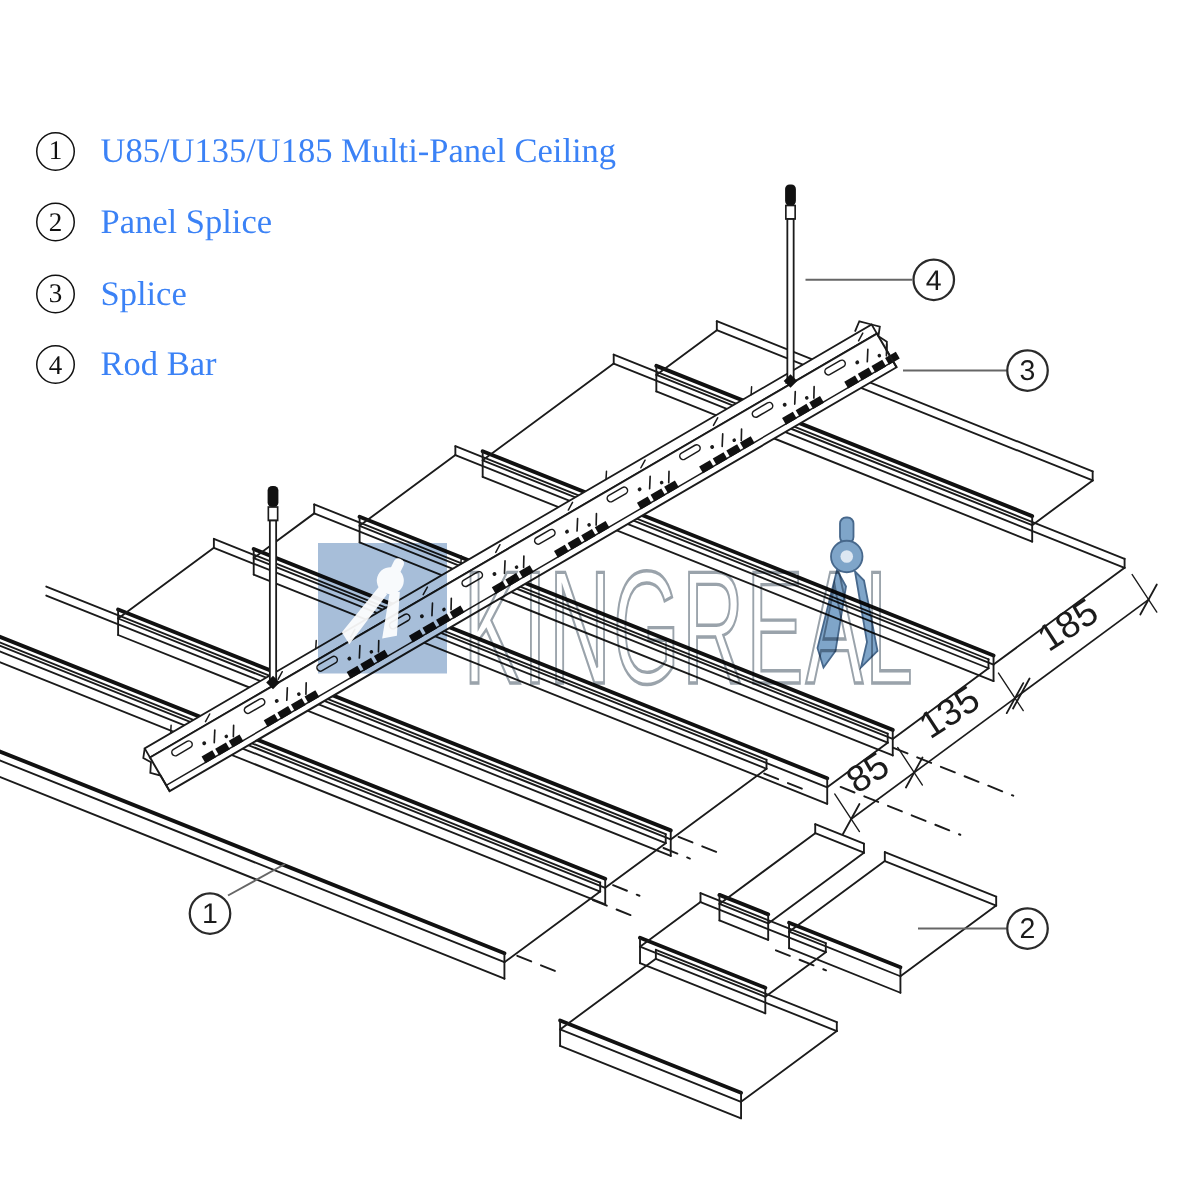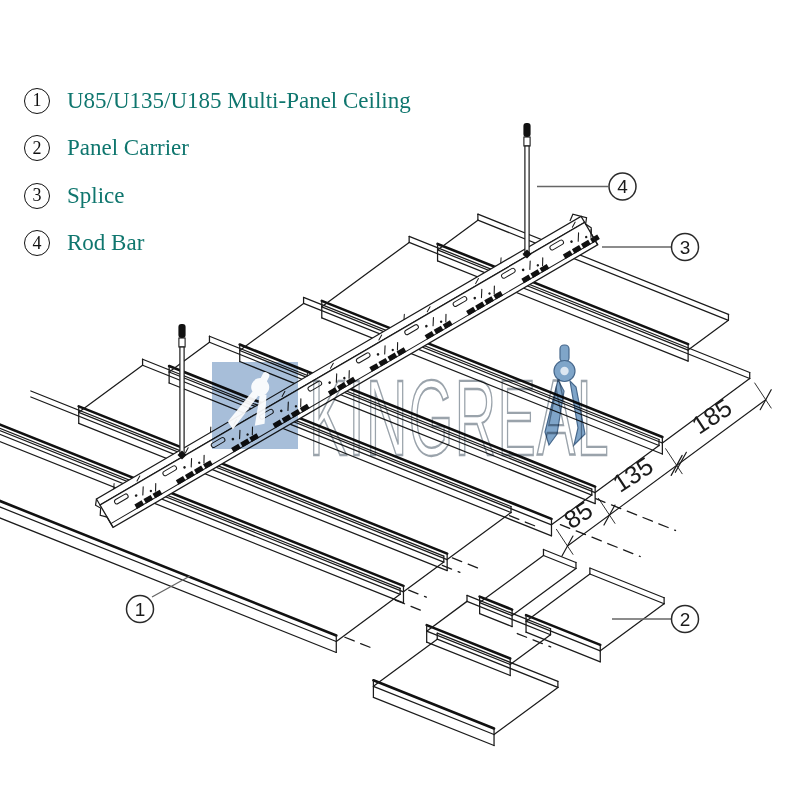--- a/index.html
+++ b/index.html
@@ -4,21 +4,21 @@
 <style>
   html,body{margin:0;padding:0;background:#fff;}
   .stage{position:relative;width:800px;height:800px;background:#fff;overflow:hidden;
          font-family:"Liberation Serif",serif;}
   svg{position:absolute;left:0;top:0;}
   .legend{position:absolute;left:24px;top:87px;}
   .legend-row{display:flex;align-items:center;height:27px;margin-bottom:20.5px;}
   .legend-num{box-sizing:border-box;width:26px;height:26px;border:1.6px solid #111;
     border-radius:50%;display:flex;align-items:center;justify-content:center;
     font:18px "Liberation Serif",serif;color:#111;margin-right:17px;flex:0 0 26px;}
-  .legend-label{font:23px "Liberation Serif",serif;color:#0f766e;white-space:nowrap;}
+  .legend-label{font:23px "Liberation Serif",serif;color:#3b82f6;white-space:nowrap;}
   .wm-mult{mix-blend-mode:multiply;}
   text{user-select:none;}
 </style>
 </head>
 <body>
 
 <div class="stage">
 
   <svg id="drawing" width="800" height="800" viewBox="0 0 800 800">
 
@@ -339,21 +339,21 @@
     </g>
   </svg>
 
   <div class="legend">
     <div class="legend-row">
       <span class="legend-num">1</span>
       <span class="legend-label">U85/U135/U185 Multi-Panel Ceiling</span>
     </div>
     <div class="legend-row">
       <span class="legend-num">2</span>
-      <span class="legend-label">Panel Carrier</span>
+      <span class="legend-label">Panel Splice</span>
     </div>
     <div class="legend-row">
       <span class="legend-num">3</span>
       <span class="legend-label">Splice</span>
     </div>
     <div class="legend-row">
       <span class="legend-num">4</span>
       <span class="legend-label">Rod Bar</span>
     </div>
   </div>

